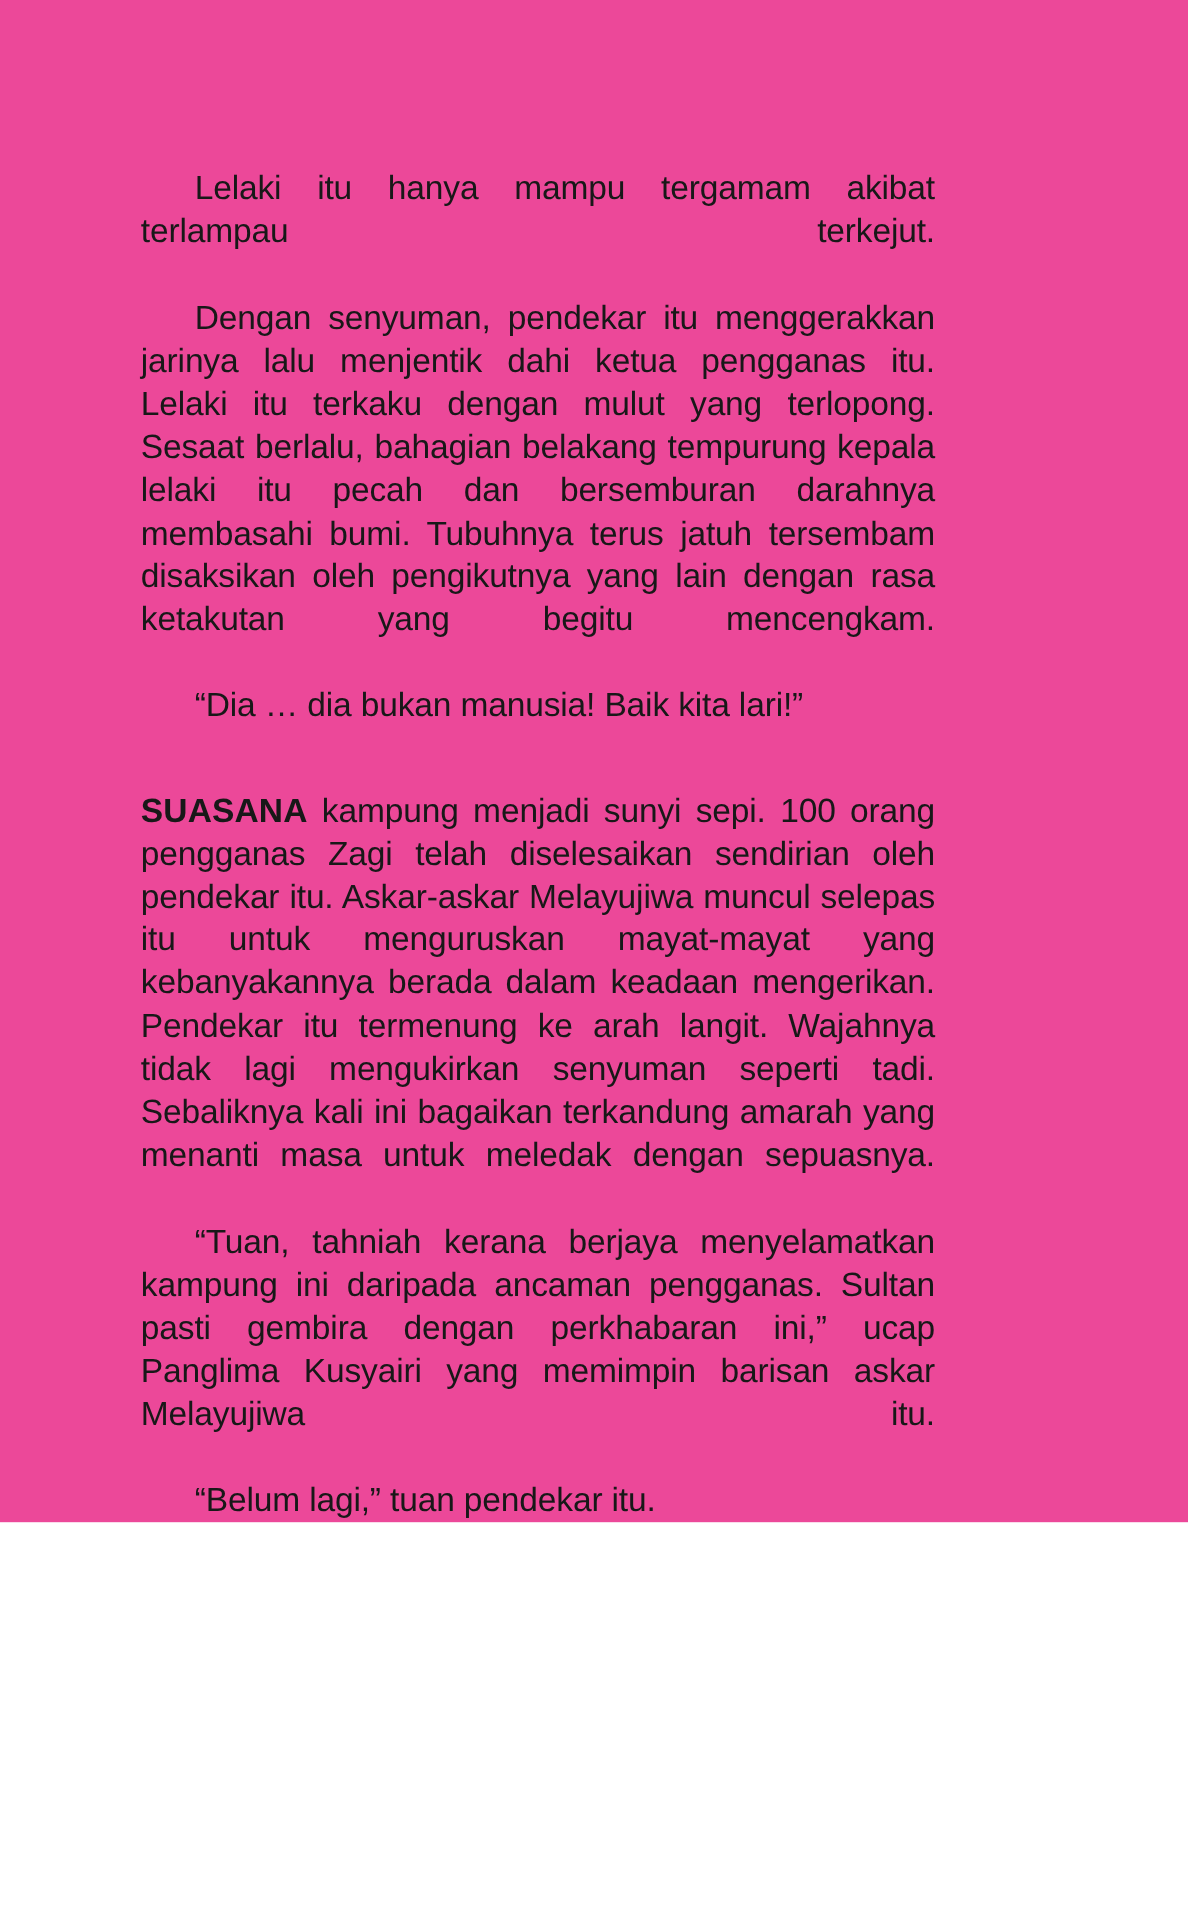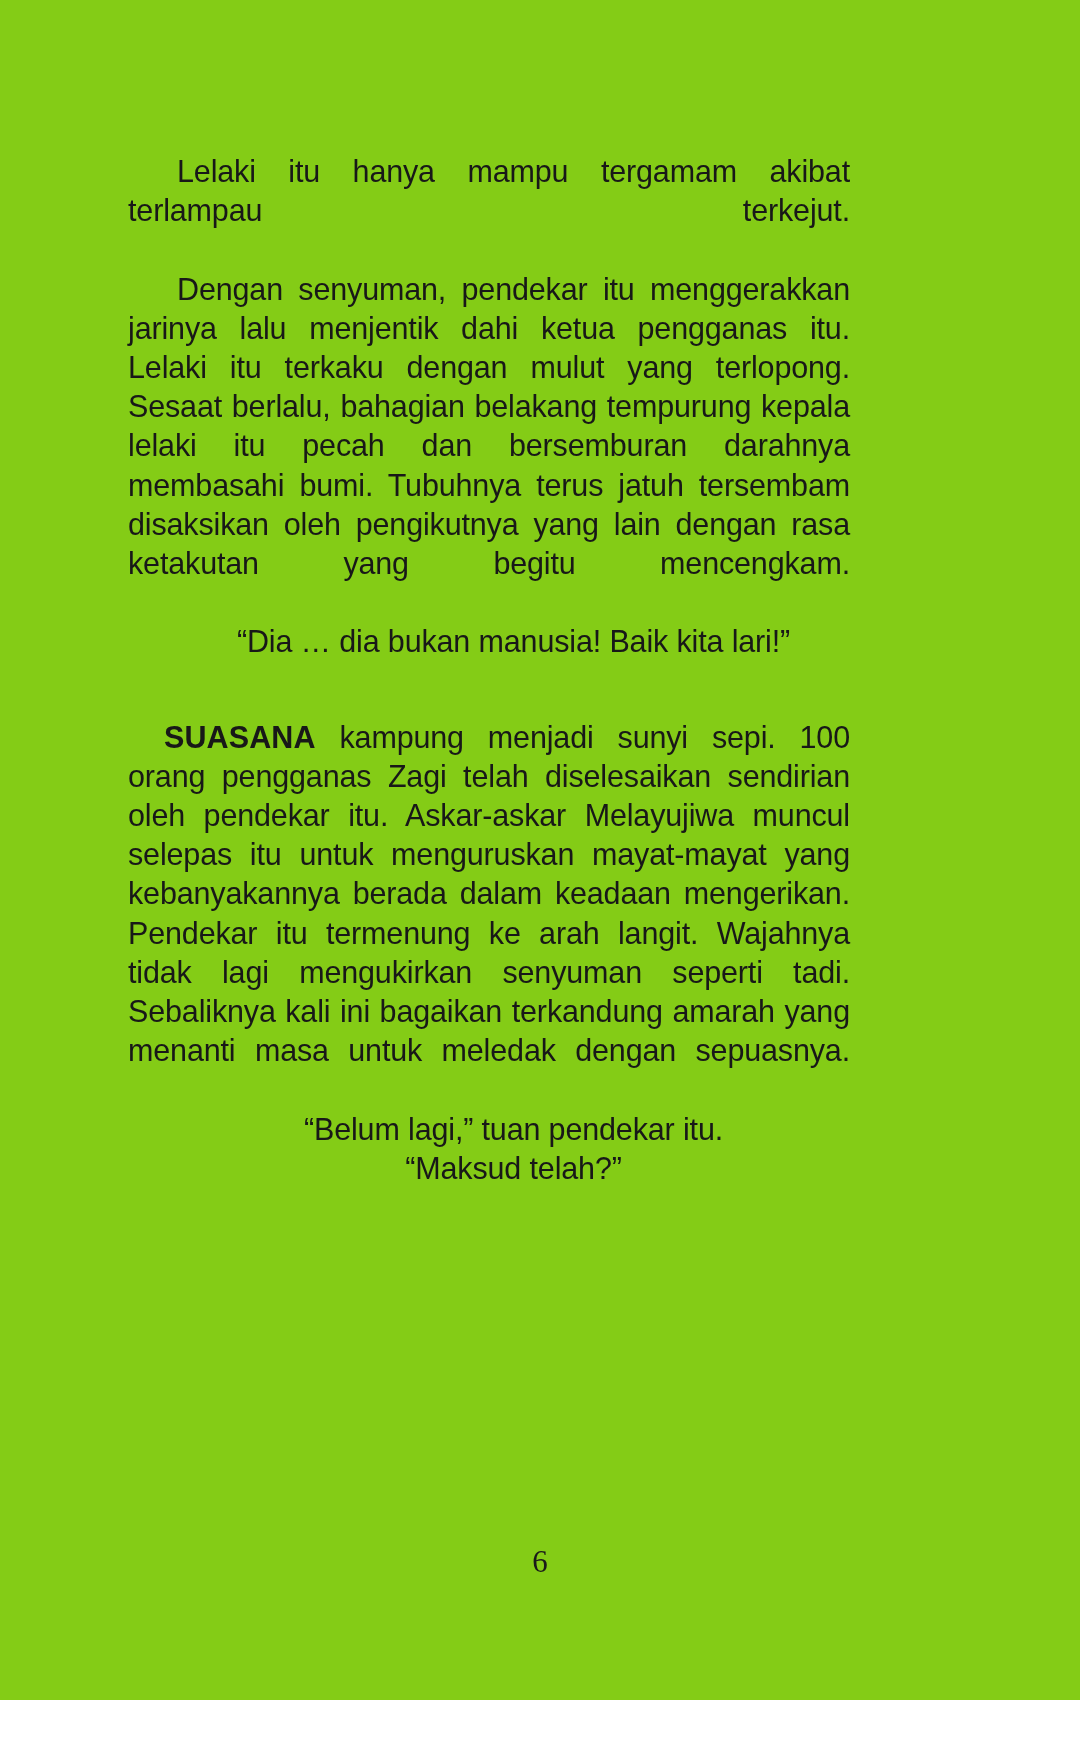--- a/index.html
+++ b/index.html
@@ -4,22 +4,22 @@
 <title>Novel Page 6</title>
 <style>
   html, body {
     margin: 0;
     padding: 0;
     background: #ffffff;
   }
   .page {
     position: relative;
     width: 1080px;
-    height: 1700px;
-    background: #84cc16;
+    height: 1384px;
+    background: #ec4899;
     overflow: hidden;
     font-family: "Liberation Sans", "DejaVu Sans", sans-serif;
   }
 
   
   .textblock {
     position: absolute;
     left: 128px;
     top: 152px;
     width: 722px;
@@ -45,33 +45,32 @@
     display: inline-block;
     width: 100%;
   }
 
   
   p.dialogue {
     margin: 0;
     padding: 0;
     font-size: 30.5px;
     line-height: 39.2px;
-    text-align: center;
+    text-align: left;
     text-indent: 49px;
     letter-spacing: -0.15px;
   }
 
   
   p.section-open {
     text-indent: 0;
   }
   .dropcaps {
     font-weight: bold;
     letter-spacing: 0.1px;
-    margin-left: 36px;
   }
 
   
   .section-gap {
     height: 56px;
   }
 
   
   .folio {
     position: absolute;
@@ -95,20 +94,21 @@
 
     <p class="para">Dengan senyuman, pendekar itu menggerakkan jarinya lalu menjentik dahi ketua pengganas itu. Lelaki itu terkaku dengan mulut yang terlopong. Sesaat berlalu, bahagian belakang tempurung kepala lelaki itu pecah dan bersemburan darahnya membasahi bumi. Tubuhnya terus jatuh tersembam disaksikan oleh pengikutnya yang lain dengan rasa ketakutan yang begitu mencengkam.</p>
 
     <p class="dialogue">“Dia … dia bukan manusia! Baik kita lari!”</p>
 
 
     <div class="section-gap"></div>
 
     <p class="para section-open"><span class="dropcaps">SUASANA</span><span> kampung menjadi sunyi sepi. 100 orang pengganas Zagi telah diselesaikan sendirian oleh pendekar itu. Askar-askar Melayujiwa muncul selepas itu untuk menguruskan mayat-mayat yang kebanyakannya berada dalam keadaan mengerikan. Pendekar itu termenung ke arah langit. Wajahnya tidak lagi mengukirkan senyuman seperti tadi. Sebaliknya kali ini bagaikan terkandung amarah yang menanti masa untuk meledak dengan sepuasnya.</span></p>
 
+    <p class="para">“Tuan, tahniah kerana berjaya menyelamatkan kampung ini daripada ancaman pengganas. Sultan pasti gembira dengan perkhabaran ini,” ucap Panglima Kusyairi yang memimpin barisan askar Melayujiwa itu.</p>
 
     <p class="dialogue">“Belum lagi,” tuan pendekar itu.</p>
 
     <p class="dialogue">“Maksud telah?”</p>
 
   </div>
 
   <div class="folio">6</div>
 
 </div>

